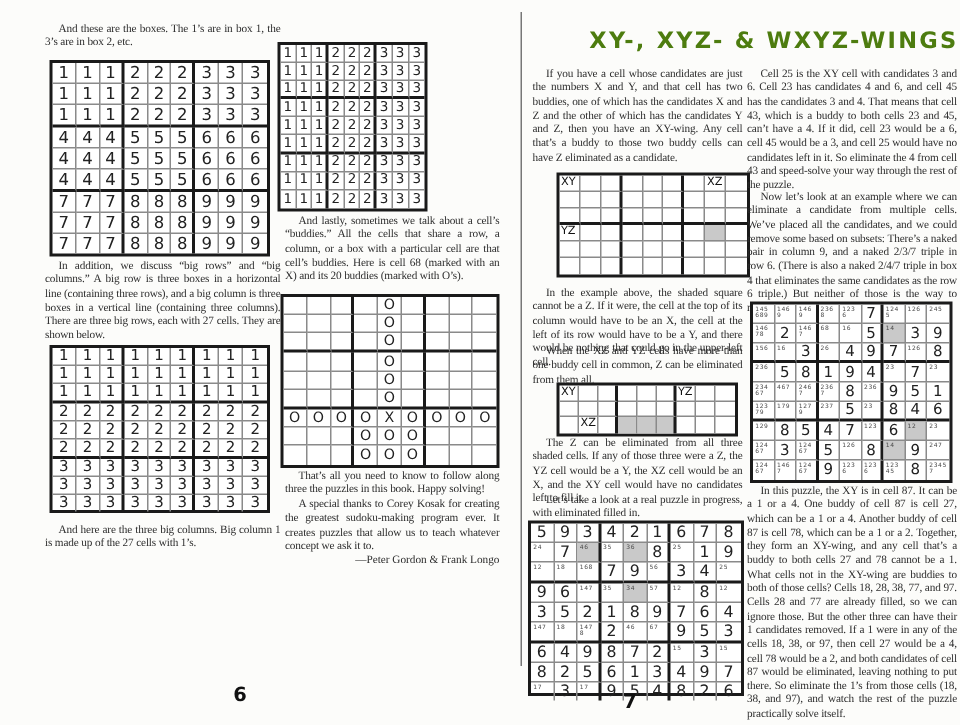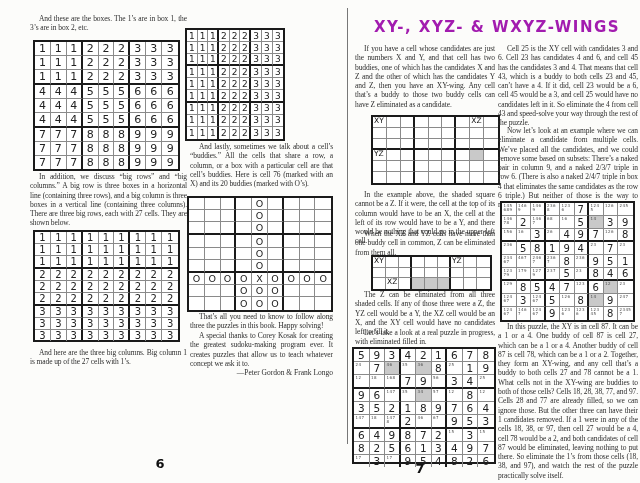--- a/index.html
+++ b/index.html
@@ -4,21 +4,21 @@
 <style>
   html,body{margin:0;padding:0;}
   body{width:640px;height:483px;position:relative;background:#fcfcfa;overflow:hidden;
        font-family:"Liberation Serif",serif;color:#2b2b2b;}
   .para{position:absolute;text-align:justify;text-indent:9px;
         font-size:7.5px;line-height:9.3px;letter-spacing:-0.1px;color:#2e2e2e;}
   .sig{position:absolute;text-align:right;font-size:7.5px;color:#2e2e2e;}
   .page-num{position:absolute;font-family:"DejaVu Sans",sans-serif;font-weight:bold;
             font-size:13px;color:#111;text-align:center;width:20px;}
   .title{position:absolute;font-family:"DejaVu Sans",sans-serif;font-weight:bold;
-         font-size:15px;letter-spacing:1.5px;color:#a21caf;text-align:center;}
+         font-size:15px;letter-spacing:1.5px;color:#4d7c0f;text-align:right;}
   .divider{position:absolute;width:1px;background:#777;}
   .grid{position:absolute;display:grid;border:2px solid #1a1a1a;background:#fff;box-sizing:content-box;}
   .cell{position:relative;border-right:1px solid #8a8a8a;border-bottom:1px solid #8a8a8a;
         display:flex;align-items:center;justify-content:center;box-sizing:border-box;}
   .cell.bR{border-right:2px solid #1a1a1a;}
   .cell.bB{border-bottom:2px solid #1a1a1a;}
   .cell.eR{border-right:none;}
   .cell.eB{border-bottom:none;}
   .cell.shaded{background:#c9c9c9;}
   .big{font-family:"DejaVu Sans",sans-serif;color:#222;}
@@ -764,21 +764,21 @@
       <div class="cell eB">
         <span class="big" style="font-size: 9px;">3</span>
       </div>
       <div class="cell eB">
         <span class="big" style="font-size: 9px;">3</span>
       </div>
       <div class="cell eR eB">
         <span class="big" style="font-size: 9px;">3</span>
       </div>
     </div>
-  <div class="para" style="left:190px;top:142px;width:143px;">And lastly, sometimes we talk about a cell’s “buddies.” All the cells that share a row, a column, or a box with a particular cell are that cell’s buddies. Here is cell 76 (marked with an X) and its 20 buddies (marked with O’s).</div>
+  <div class="para" style="left:190px;top:142px;width:143px;">And lastly, sometimes we talk about a cell’s “buddies.” All the cells that share a row, a column, or a box with a particular cell are that cell’s buddies. Here is cell 68 (marked with an X) and its 20 buddies (marked with O’s).</div>
   <div class="grid" style="left: 187px; top: 196px; width: 142.2px; height: 111.6px; grid-template-columns: repeat(9, 1fr); grid-template-rows: repeat(9, 1fr);">
       <div class="cell"></div>
       <div class="cell"></div>
       <div class="cell bR"></div>
       <div class="cell"></div>
       <div class="cell">
         <span class="big" style="font-size: 9.5px;">O</span>
       </div>
       <div class="cell bR"></div>
       <div class="cell"></div>

